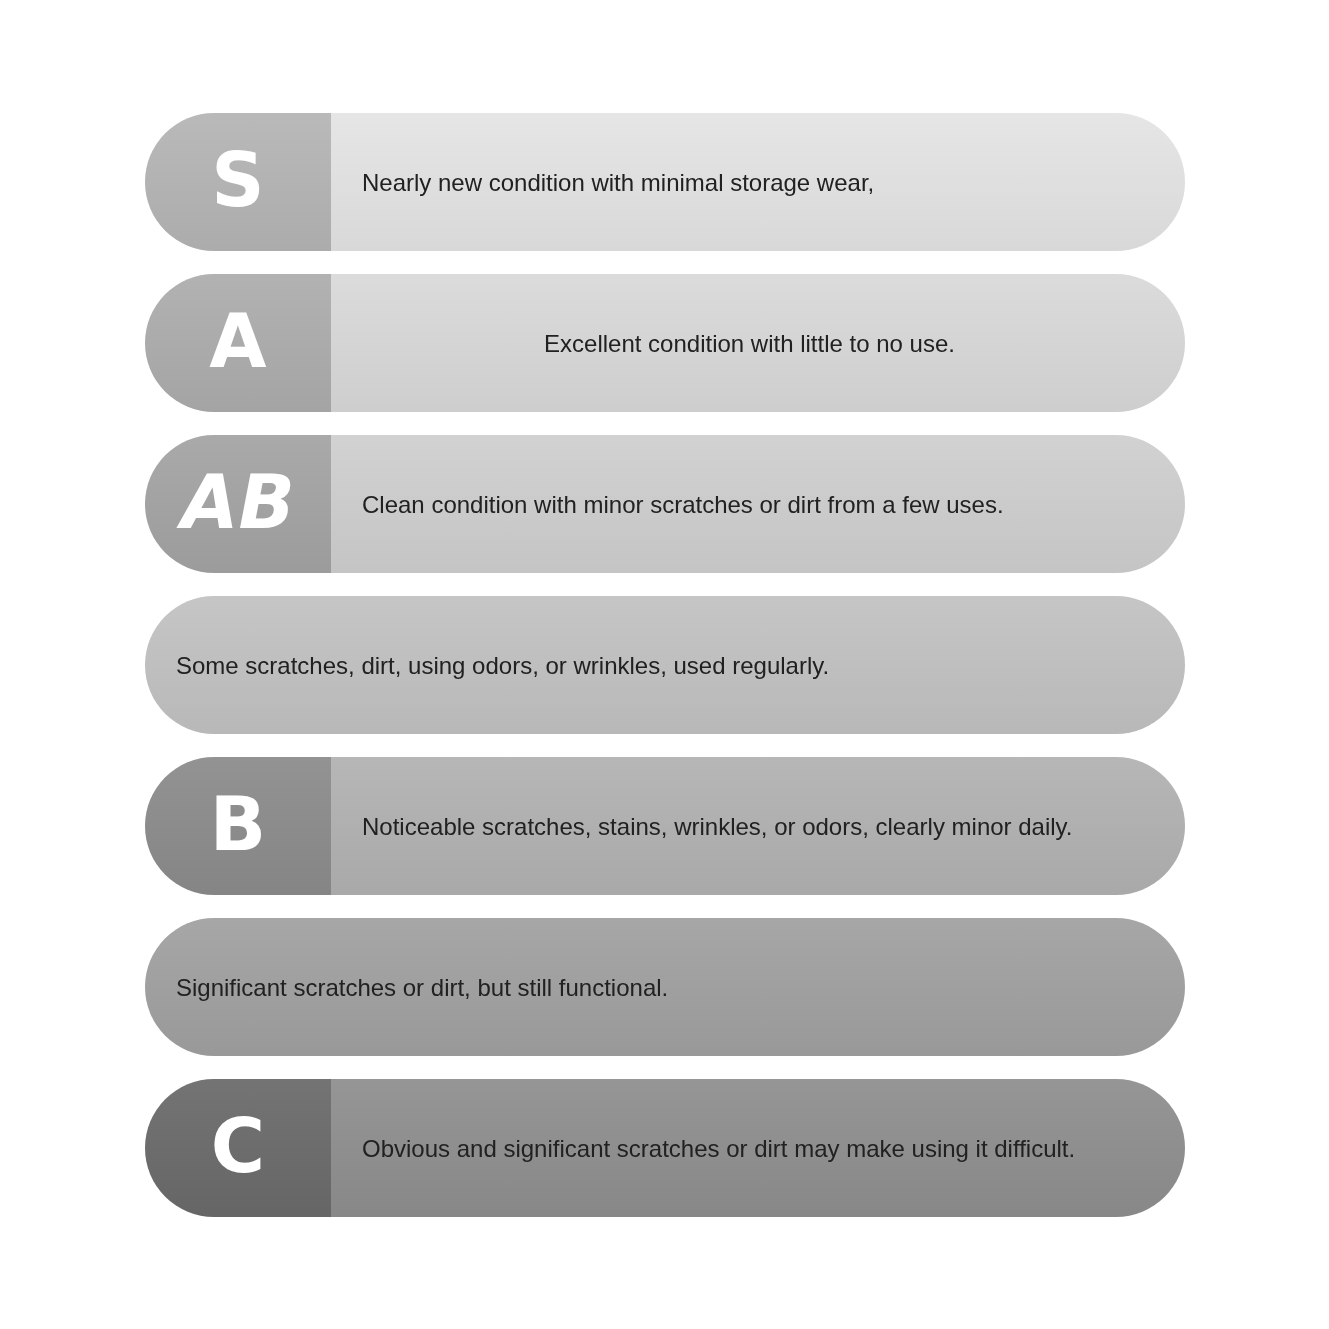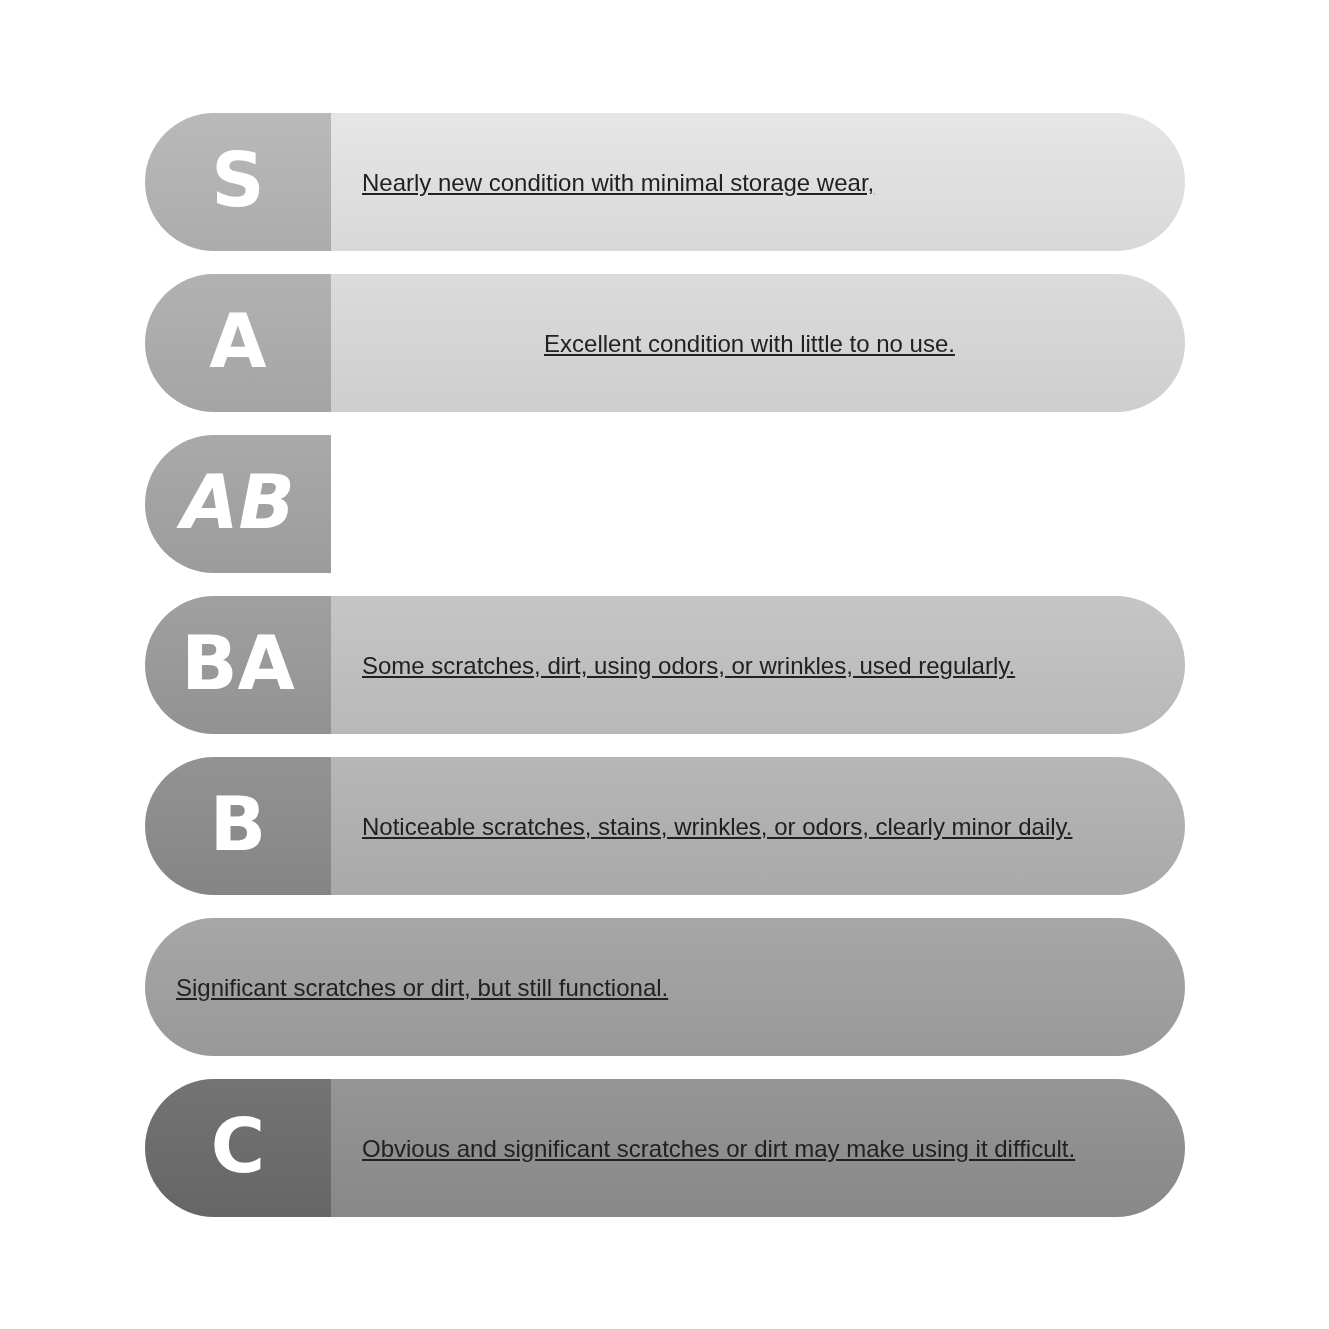--- a/index.html
+++ b/index.html
@@ -47,21 +47,21 @@
     flex: 1 1 auto;
     display: flex;
     flex-direction: column;
     justify-content: center;
     padding: 0 48px 0 31px;
     font-size: 24px;
     line-height: 33px;
     color: var(--text-color, #212121);
     background-image: linear-gradient(180deg, rgba(255,255,255,0.06), rgba(0,0,0,0.05));
   }
-  .desc-line { display: inline; text-decoration: underline; }
+  .desc-line { display: inline; }
 </style>
 </head>
 <body style="background: rgb(255, 255, 255);">
 
 <div class="chart" id="chart">
     <div class="row">
       <div class="row-label" style="background-color: rgb(181, 181, 181);">
         <span class="letter">S</span>
       </div>
       <div class="row-desc" style="background-color: rgb(228, 228, 228);">
@@ -73,25 +73,25 @@
         <span class="letter">A</span>
       </div>
       <div class="row-desc" style="background-color: rgb(217, 217, 217); text-align: center;">
         <div><span class="desc-line">Excellent condition with little to no use.</span></div>
       </div>
     </div>
     <div class="row">
       <div class="row-label" style="background-color: rgb(164, 164, 164); font-style: italic;">
         <span class="letter">AB</span>
       </div>
+      <div class="row-desc" style="background-color: rgb(207, 207, 207);">
+        <div><span class="desc-line">Clean condition with minor scratches or dirt from a few uses.</span></div>
+      </div>
     </div>
     <div class="row">
-      <div class="row-label" style="background-color: rgb(154, 154, 154);">
-        <span class="letter">BA</span>
-      </div>
       <div class="row-desc" style="background-color: rgb(194, 194, 194);">
         <div><span class="desc-line">Some scratches, dirt, using odors, or wrinkles, used regularly.</span></div>
       </div>
     </div>
     <div class="row">
       <div class="row-label" style="background-color: rgb(140, 140, 140);">
         <span class="letter">B</span>
       </div>
       <div class="row-desc" style="background-color: rgb(178, 178, 178);">
         <div><span class="desc-line">Noticeable scratches, stains, wrinkles, or odors, clearly minor daily.</span></div>

